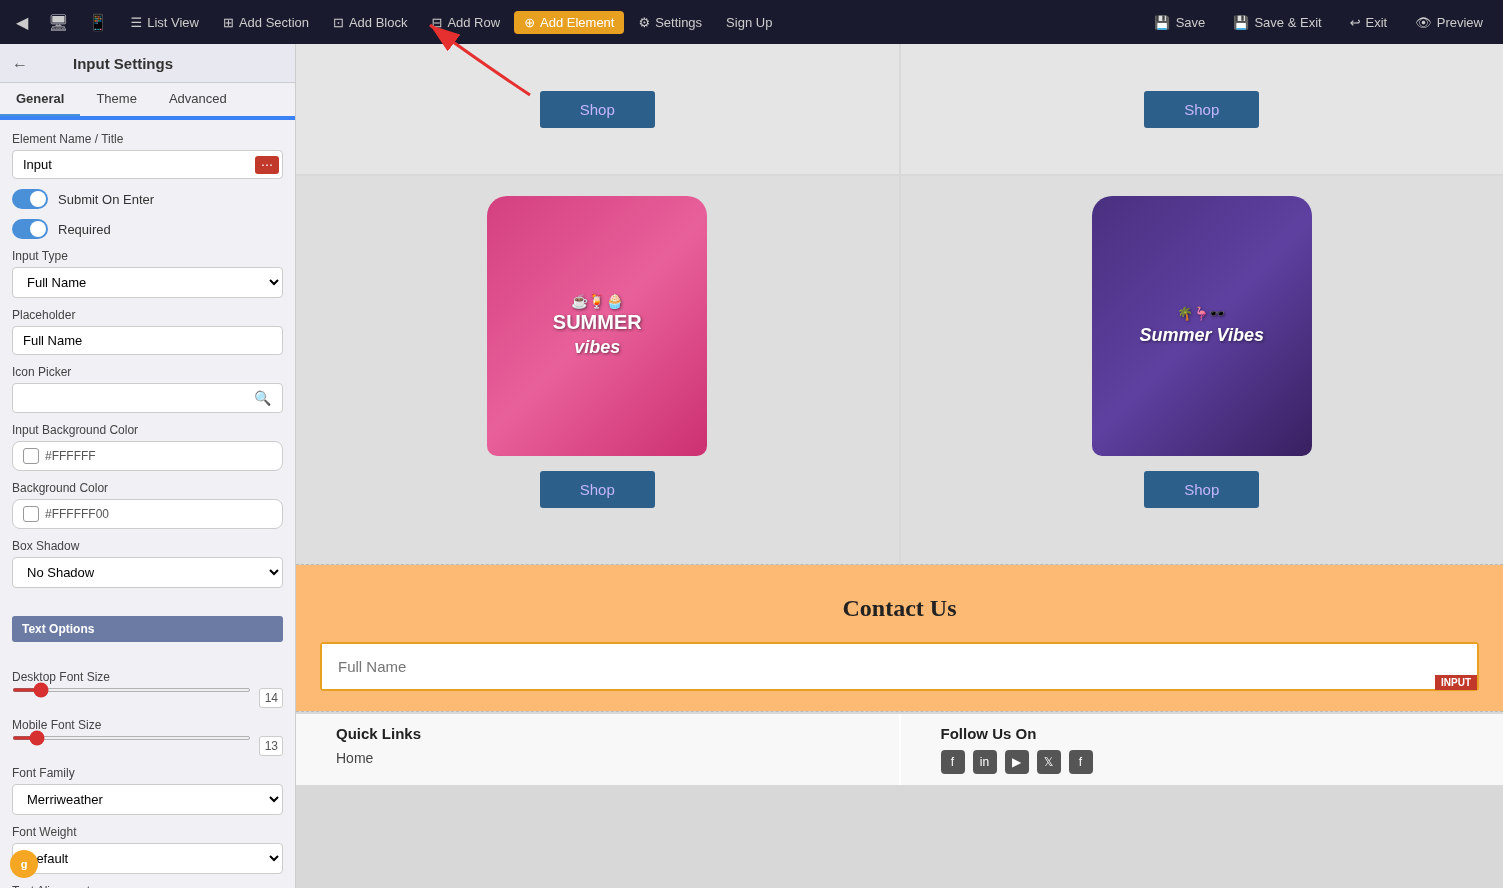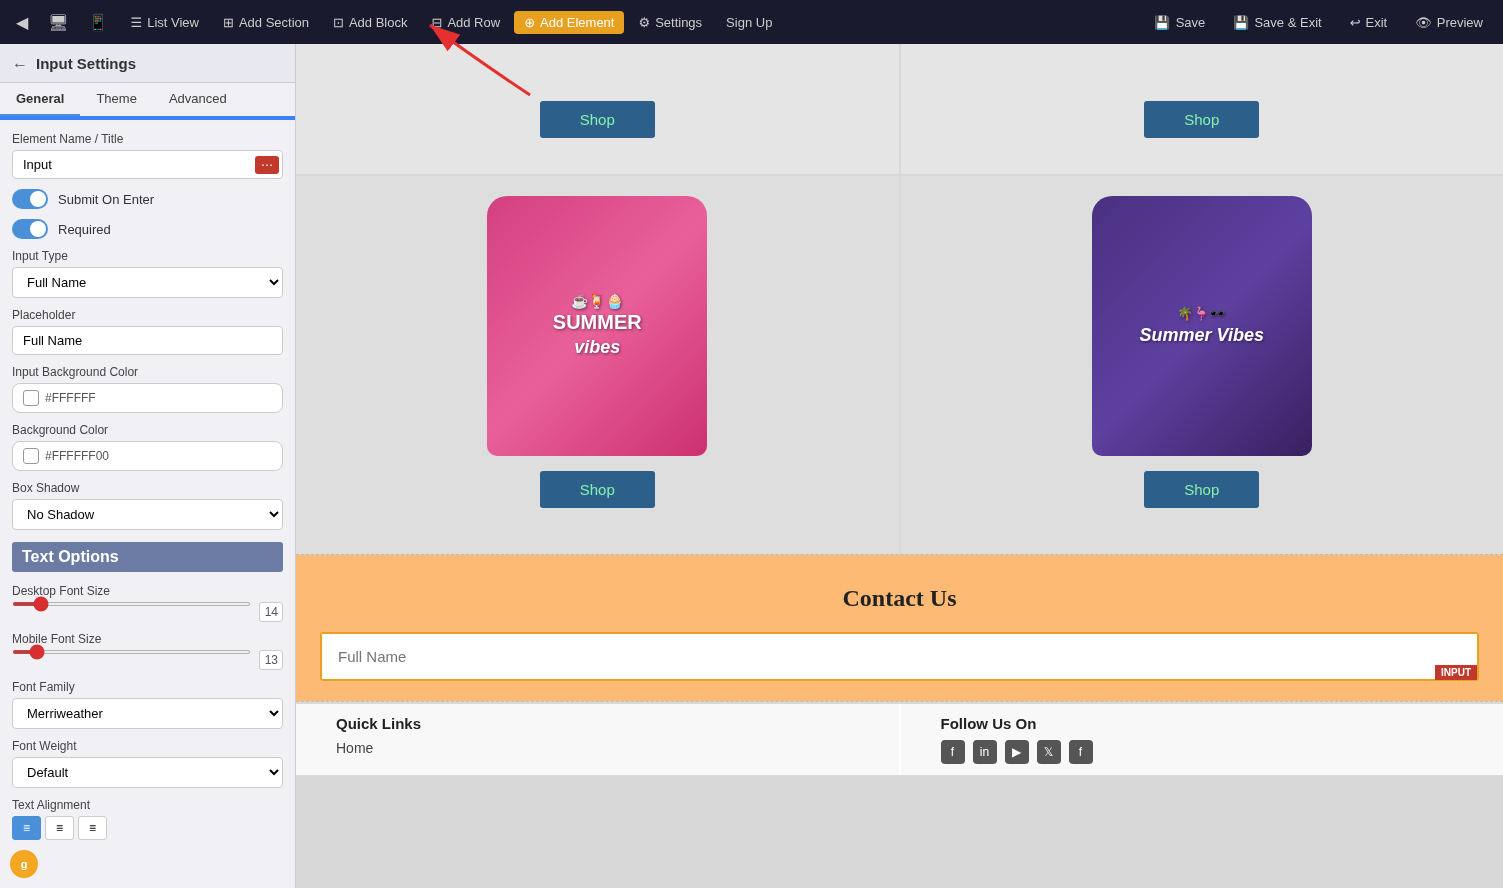--- a/index.html
+++ b/index.html
@@ -92,20 +92,21 @@
       background: none;
       border: none;
       cursor: pointer;
       font-size: 16px;
       color: #555;
     }
     .panel-title {
       font-size: 15px;
       font-weight: 600;
       color: #333;
+      margin-left: 37px;
     }
 
     .panel-tabs {
       display: flex;
       border-bottom: 4px solid #3b82f6;
       background: #f0f0f5;
     }
     .panel-tab {
       padding: 8px 16px;
       cursor: pointer;
@@ -232,24 +233,24 @@
     }
     .search-icon-small {
       color: #888;
       font-size: 14px;
     }
 
     .section-header {
       background: #6b7ba4;
       color: #fff;
       padding: 6px 10px;
-      font-size: 16px;
+      font-size: 12px;
       font-weight: 600;
       border-radius: 3px;
-      margin: 2px 0;
+      margin: 18px 0;
     }
 
     .slider-row {
       display: flex;
       align-items: flex-start;
       gap: 8px;
     }
     .slider {
       flex: 1;
       height: 4px;
@@ -314,27 +315,27 @@
       min-height: 320px;
       position: relative;
     }
     .shop-cell-top {
       min-height: 140px;
       padding-top: 10px;
     }
 
     .shop-button {
       background: #2c5f8a;
-      color: #86efac;
+      color: #c4b5fd;
       border: none;
       padding: 10px 40px;
       font-size: 15px;
       border-radius: 3px;
       cursor: pointer;
-      margin-bottom: 16px;
+      margin-bottom: 26px;
     }
 
     
     .tshirt-pink {
       width: 220px;
       height: 260px;
       background: linear-gradient(135deg, #d44080 0%, #e8609a 50%, #cc3070 100%);
       border-radius: 20px 20px 10px 10px;
       position: relative;
       display: flex;
@@ -570,20 +571,26 @@
           <option>Phone</option>
           <option>Text</option>
         </select>
       </div>
 
       <div>
         <div class="field-label">Placeholder</div>
         <input type="text" class="text-input" value="Full Name" style="">
       </div>
 
+      <div>
+        <div class="field-label">Icon Picker</div>
+        <div class="icon-picker-field">
+          <span class="search-icon-small">🔍</span>
+        </div>
+      </div>
 
       <div>
         <div class="field-label">Input Background Color</div>
         <div class="color-field">
           <div class="color-swatch" style="background:#ffffff;"></div>
           <span class="color-value">#FFFFFF</span>
         </div>
       </div>
 
       <div>

